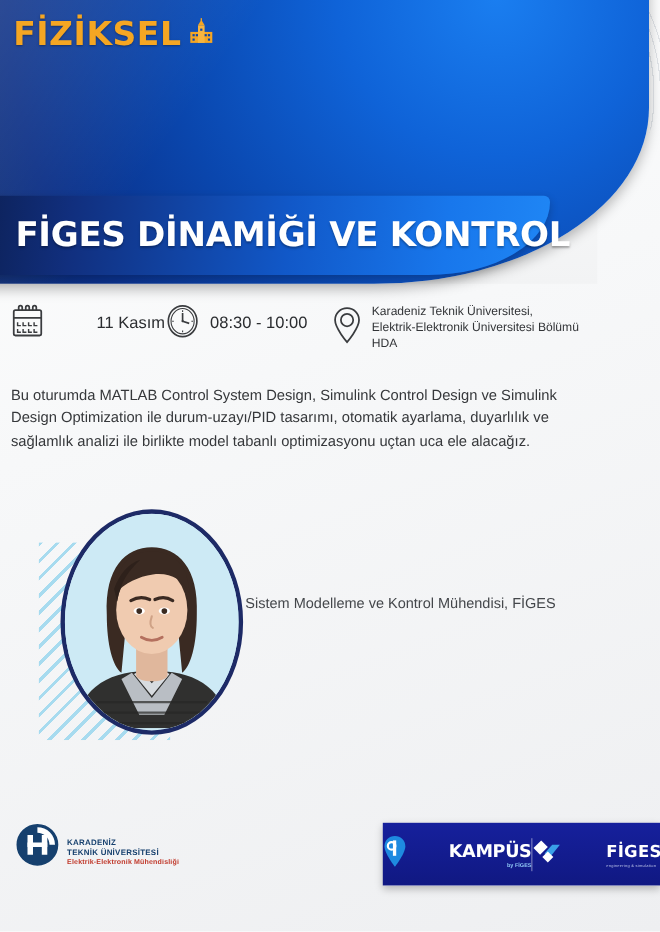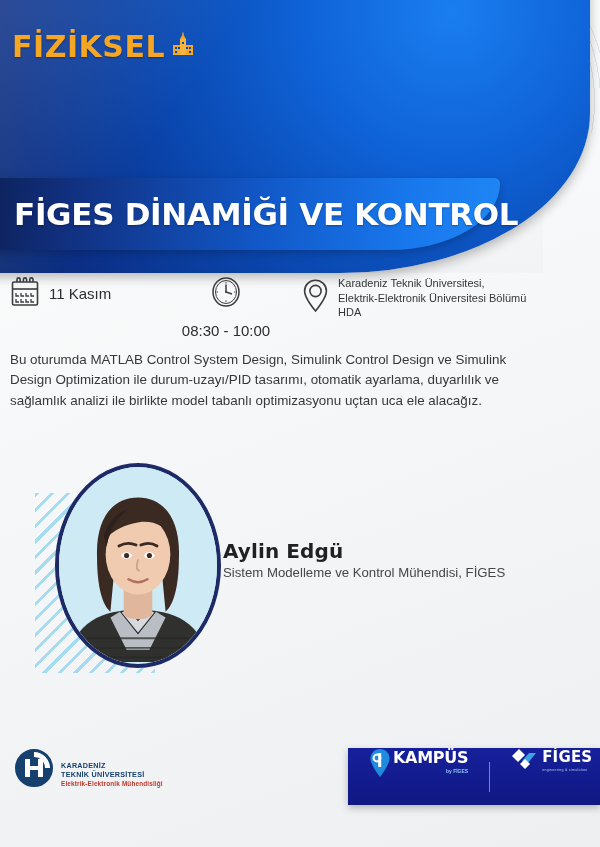--- a/index.html
+++ b/index.html
@@ -11,21 +11,21 @@
   #poster {
     position: relative;
     width: 600px; height: 847px;
     background: linear-gradient(160deg, #ffffff 0%, #f7f8f9 40%, #eeeff1 100%);
     overflow: hidden;
   }
 
   
   .header-wrap {
     position: absolute; left: 0; top: 0;
-    width: 543px; height: 258px; margin-top: 15px;
+    width: 543px; height: 258px;
   }
   .header-white {
     position: absolute; inset: 0;
     background: linear-gradient(180deg,#ffffff 0%, #f2f3f4 100%);
   }
   .header-blue {
     position: absolute; left: -40px; top: -60px;
     width: 630px; height: 318px;
     background: radial-gradient(circle at 78% 18%, #1a7ef0 0%, #0f63d8 26%, #0a46ad 55%, #0b2f86 80%, #0d2a6b 100%);
     border-bottom-right-radius: 250px 160px;
@@ -84,22 +84,22 @@
     text-shadow: 0 1px 2px rgba(0,0,0,.30);
   }
 
   
   .info-row {
     position: absolute; left: 10px; top: 276px;
     width: 582px;
     display: flex; align-items: flex-start; gap: 0;
   }
   .info-item { display: flex; align-items: flex-start; gap: 9px; }
-  .info-date  { width: 140px; align-items: center; }
-  .info-time  { width: 152px; align-items: center; flex-direction: column; }
+  .info-date  { width: 140px; align-items: center; justify-content: space-between; }
+  .info-time  { width: 152px; align-items: center; }
   .info-place { flex: 1; }
   .info-text {
     font-size: 11px; color: #333538; line-height: 1.34;
     font-family: "Liberation Sans", sans-serif;
   }
   .info-strong { font-size: 15px; color: #2b2d30; font-weight: 400; }
   .ico { flex: 0 0 auto; display:block; }
 
   
   .desc {
@@ -139,21 +139,21 @@
   .ktu-l1, .ktu-l2 { font-size: 7.2px; font-weight: 700; color: #16406e; letter-spacing: .25px; }
   .ktu-l3 { font-size: 6.4px; font-weight: 700; color: #c0392b; letter-spacing: .15px; margin-top:1px; }
 
   .sponsor-bar {
     position: absolute; left: 348px; top: 748px;
     width: 252px; height: 57px;
     background: linear-gradient(180deg,#16209c 0%, #131c8f 50%, #101882 100%);
     box-shadow: 0 3px 7px rgba(0,0,0,.25);
     display: flex; align-items: center; overflow: hidden;
   }
-  .sp { display: flex; height: 100%; padding: 0 21px; }
+  .sp { display: flex; align-items: center; height: 100%; padding: 0 0; gap: 36px; }
   .sp-div { width: 1px; height: 30px; background: rgba(255,255,255,.45); flex: 0 0 auto; }
   .kampus-txt { color:#fff; font-size: 16px; font-weight: 800; letter-spacing:-.3px;
                 font-family: "DejaVu Sans", sans-serif; }
   .kampus-sub { color:#8fc6f5; font-size: 5px; font-weight: 700; text-align:right; margin-top:1px; }
   .figes-txt { color:#fff; font-size: 15px; font-weight: 800; letter-spacing:.2px;
                font-family: "DejaVu Sans", sans-serif; }
   .figes-sub { color:#b9c2e8; font-size: 3.6px; letter-spacing:.25px; margin-top:2px; }
   .mw-txt { color:#fff; font-size: 14px; font-family: "Liberation Serif", serif; white-space: nowrap; }
   .mw-sub { color:#dfe3f5; font-size: 6.4px; white-space: nowrap; margin-top:1px; }
 </style>
@@ -291,21 +291,20 @@
         <circle cx="95" cy="93" r="2.7" fill="#3b2b21"></circle>
 
         <path d="M83 98 q-3 9 1 11" stroke="#cfa286" stroke-width="2" fill="none" stroke-linecap="round"></path>
         <path d="M73 118 q10 6 20 0" stroke="#b4705e" stroke-width="2.6" fill="none" stroke-linecap="round"></path>
 
         <path d="M20 200 h126 M24 190 h118 M30 180 h106" stroke="#272726" stroke-width="2" opacity=".7"></path>
       </svg>
     </div>
 
     <div class="speaker-info">
-      <div class="speaker-name">Aylin Edgü</div>
       <div class="speaker-title">Sistem Modelleme ve Kontrol Mühendisi, FİGES</div>
     </div>
   </div>
 
   <div class="ktu-logo">
     <span class="ktu-mark">
       <svg width="40" height="40" viewBox="0 0 40 40" aria-hidden="true">
         <path d="M20 2 A18 18 0 1 1 19.9 2 Z" fill="#16406e"></path>
         <path d="M11 11 h5 v18 h-5 Z" fill="#ffffff"></path>
         <path d="M24 11 h5 v18 h-5 Z" fill="#ffffff"></path>

